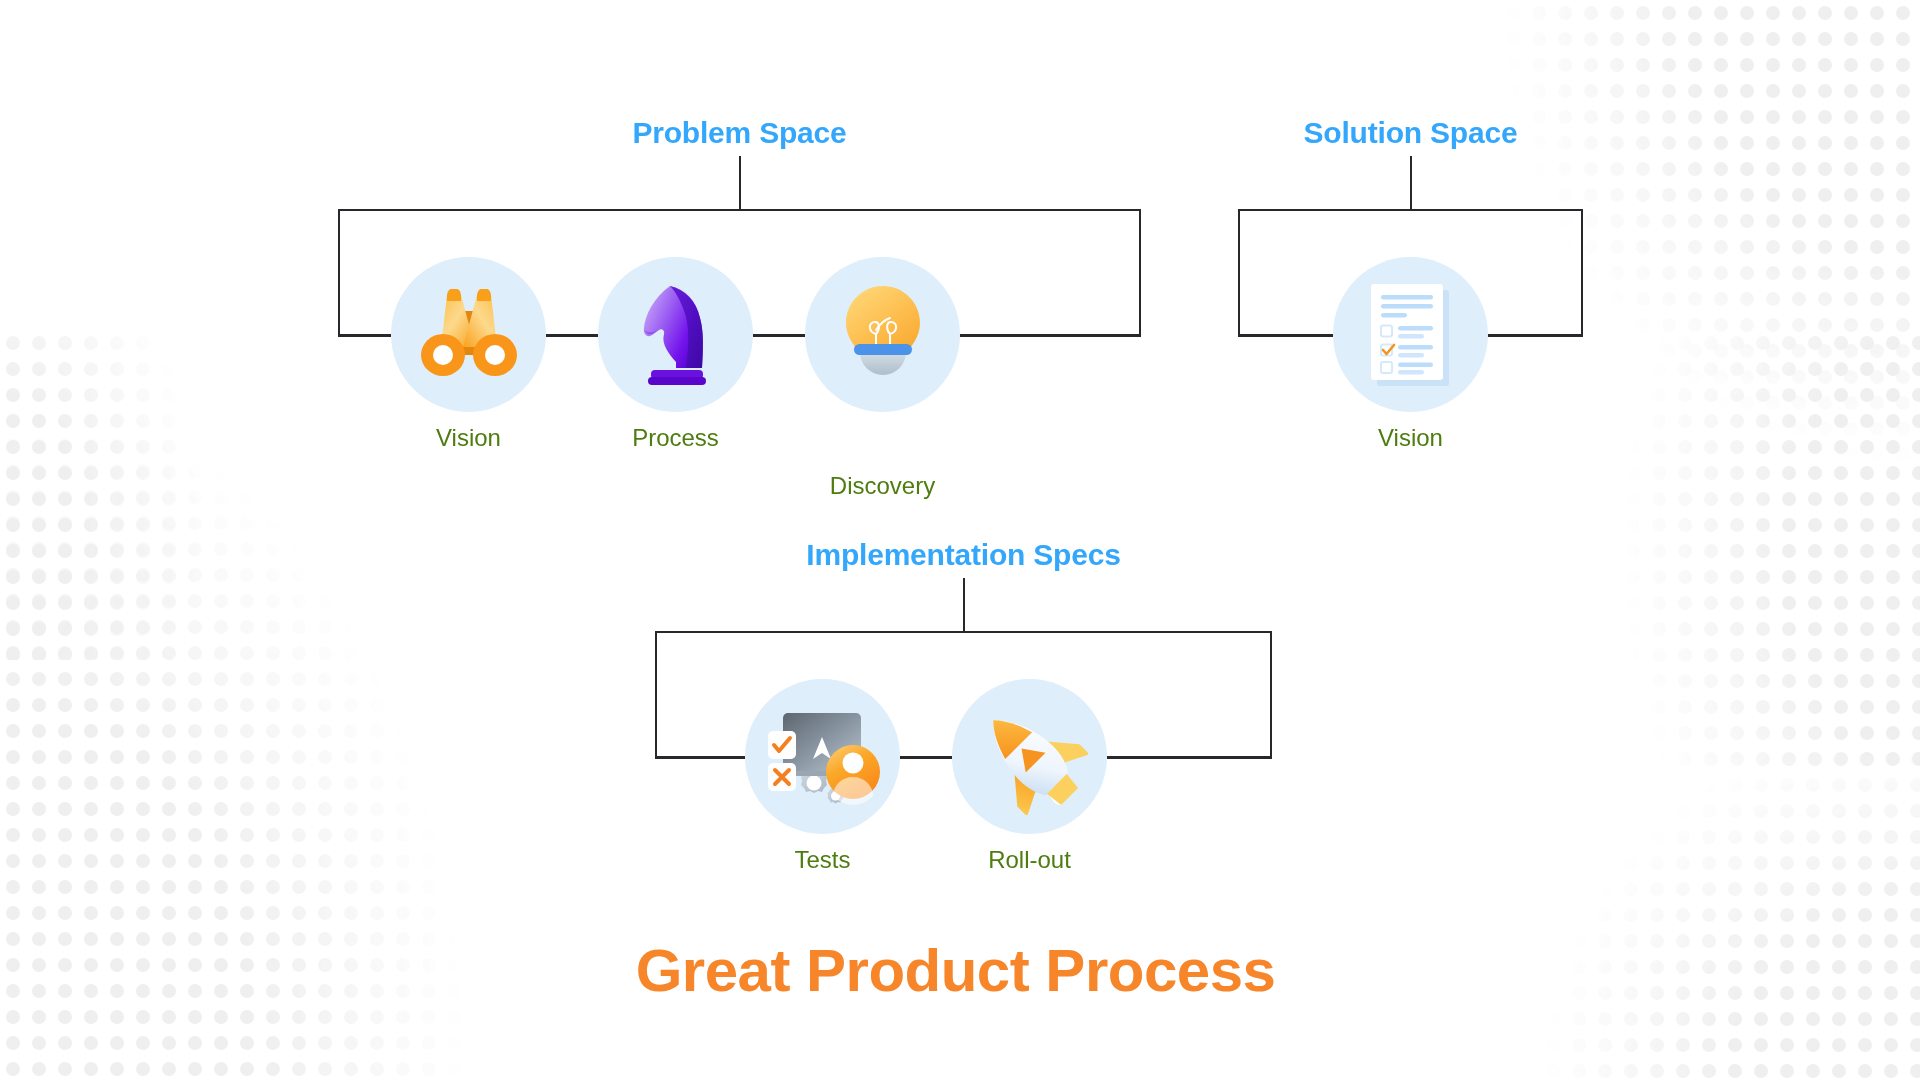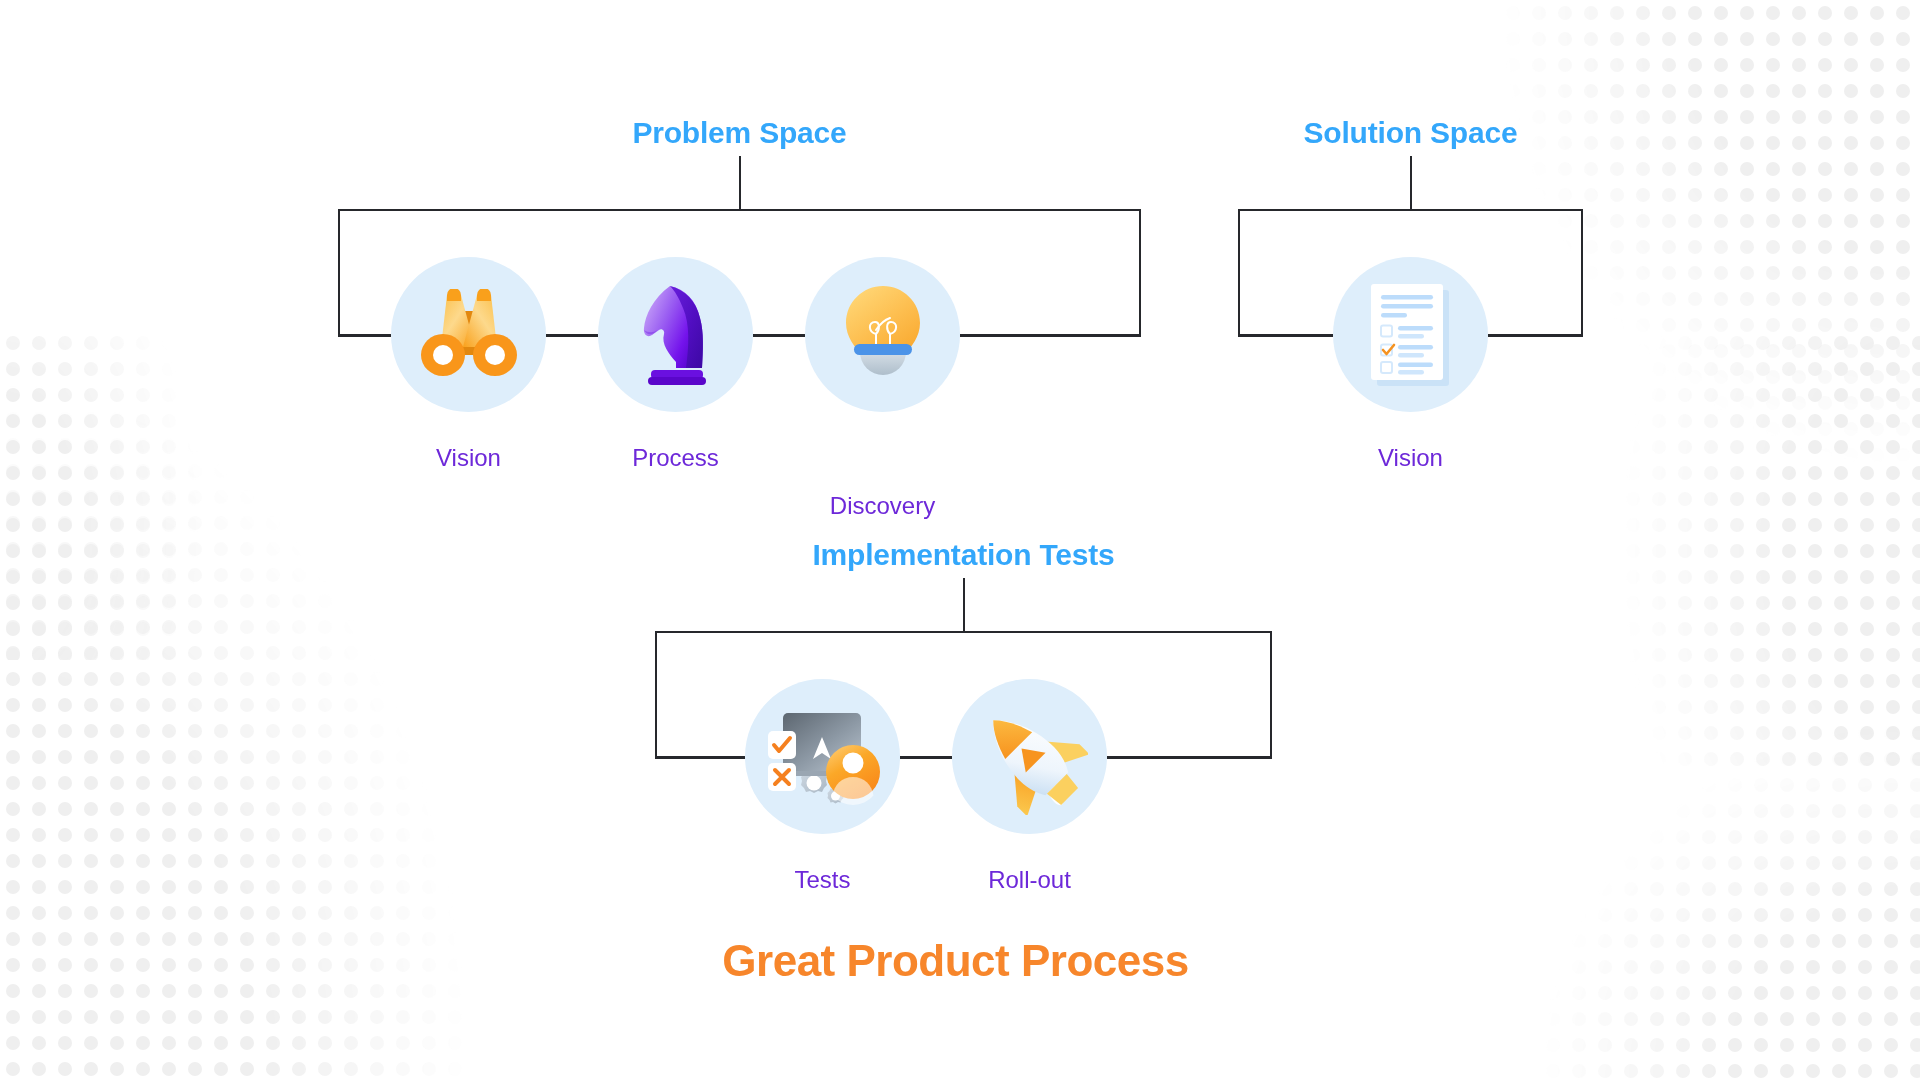--- a/index.html
+++ b/index.html
@@ -42,29 +42,29 @@
   
   .node{position:absolute;display:flex;flex-direction:column;align-items:center;}
   .bubble{
     width:155px;height:155px;border-radius:50%;
     background:#deeefb;
     display:flex;align-items:center;justify-content:center;
     position:relative;
   }
   .bubble svg{display:block;}
   .node-label{
-    margin-top:32px;
-    font-size:24px;color:#6d28d9;white-space:nowrap;
+    margin-top:12px;
+    font-size:24px;color:#4d7c0f;white-space:nowrap;
     text-align:right;
   }
 
   
   .footer-title{
     position:absolute;left:0;right:9px;text-align:center;
-    color:#f7862b;font-size:44px;font-weight:bold;
+    color:#f7862b;font-size:60px;font-weight:bold;
     letter-spacing:-0.5px;
   }
 </style>
 </head>
 <body>
 
 <div class="canvas">
 
   <div class="dots" style="top:0;right:0;width:420px;height:470px;">
     <svg width="420" height="470" viewBox="0 0 420 470" aria-hidden="true">
@@ -315,21 +315,21 @@
             <rect x="33" y="90" width="26" height="4.5" rx="2.2" fill="#cfe6fc"></rect>
           </svg>
         </span>
       </div>
       <div class="node-label">Vision</div>
     </div>
   </div>
 
   <div class="group" style="left:655px;top:530px;width:617px;height:360px;">
 
-    <div class="group-title">Implementation Tests</div>
+    <div class="group-title">Implementation Specs</div>
 
     <div class="stem" style="top:48px;height:54px;"></div>
 
     <div class="bracket" style="top:101px;height:127px;"></div>
 
     <div class="hline" style="left:0px;top:226px;width:90px;"></div>
     <div class="hline" style="left:245px;top:226px;width:52px;"></div>
     <div class="hline" style="left:452px;top:226px;width:165px;"></div>
 
     <div class="node" style="left:297px;top:149px;">

